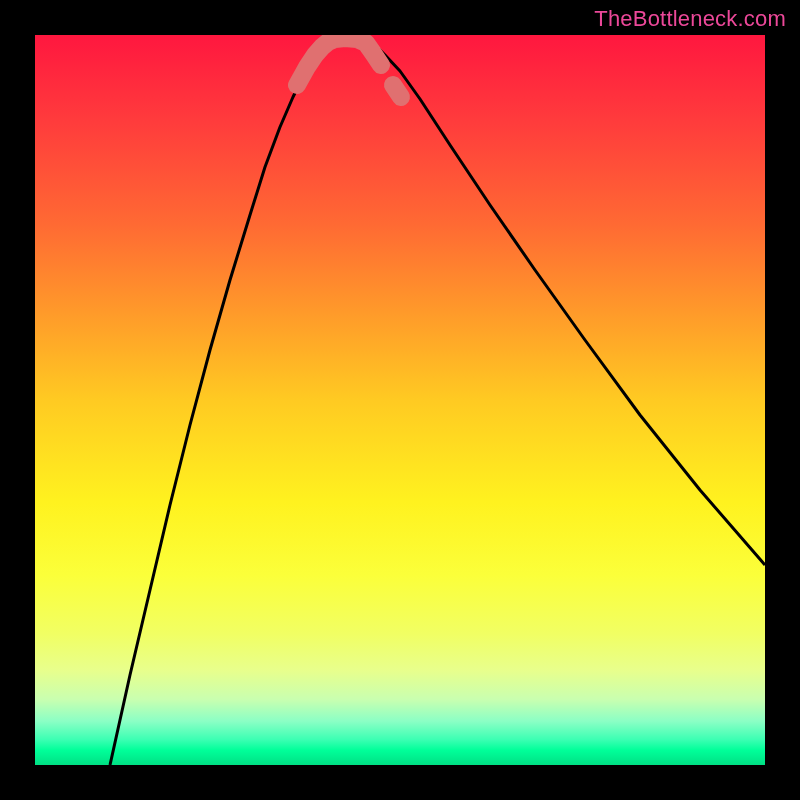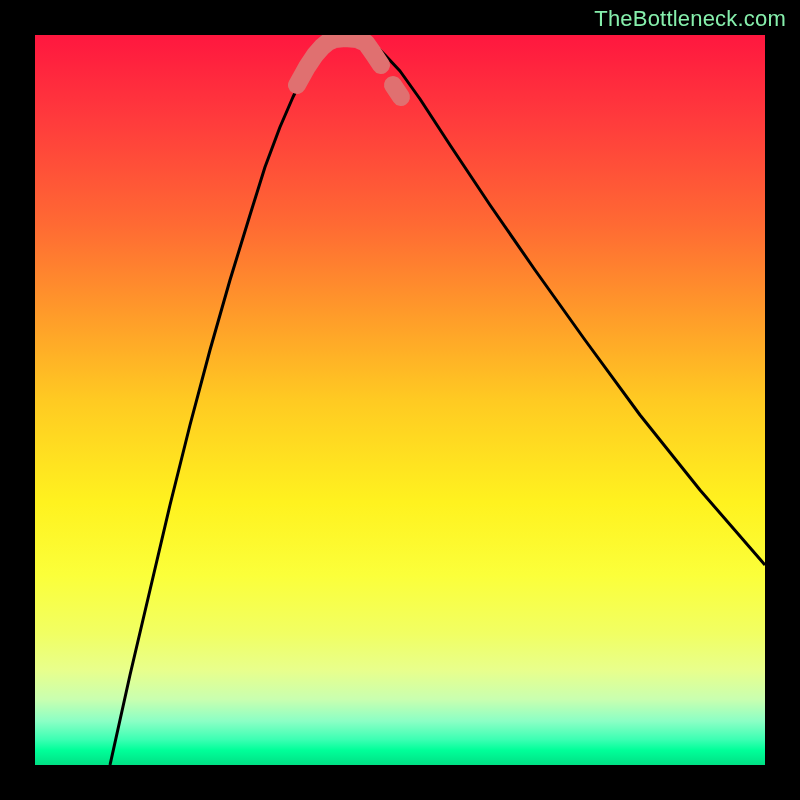--- a/index.html
+++ b/index.html
@@ -46,21 +46,21 @@
     position: absolute;
     left: 0;
     top: 0;
     width: 730px;
     height: 730px;
   }
   .watermark {
     position: absolute;
     top: 6px;
     right: 14px;
-    color: #86efac;
+    color: #ec4899;
     font-size: 22px;
     font-weight: 500;
     letter-spacing: 0.2px;
   }
 </style>
 </head>
 <body>
 
 <div class="frame">
 

